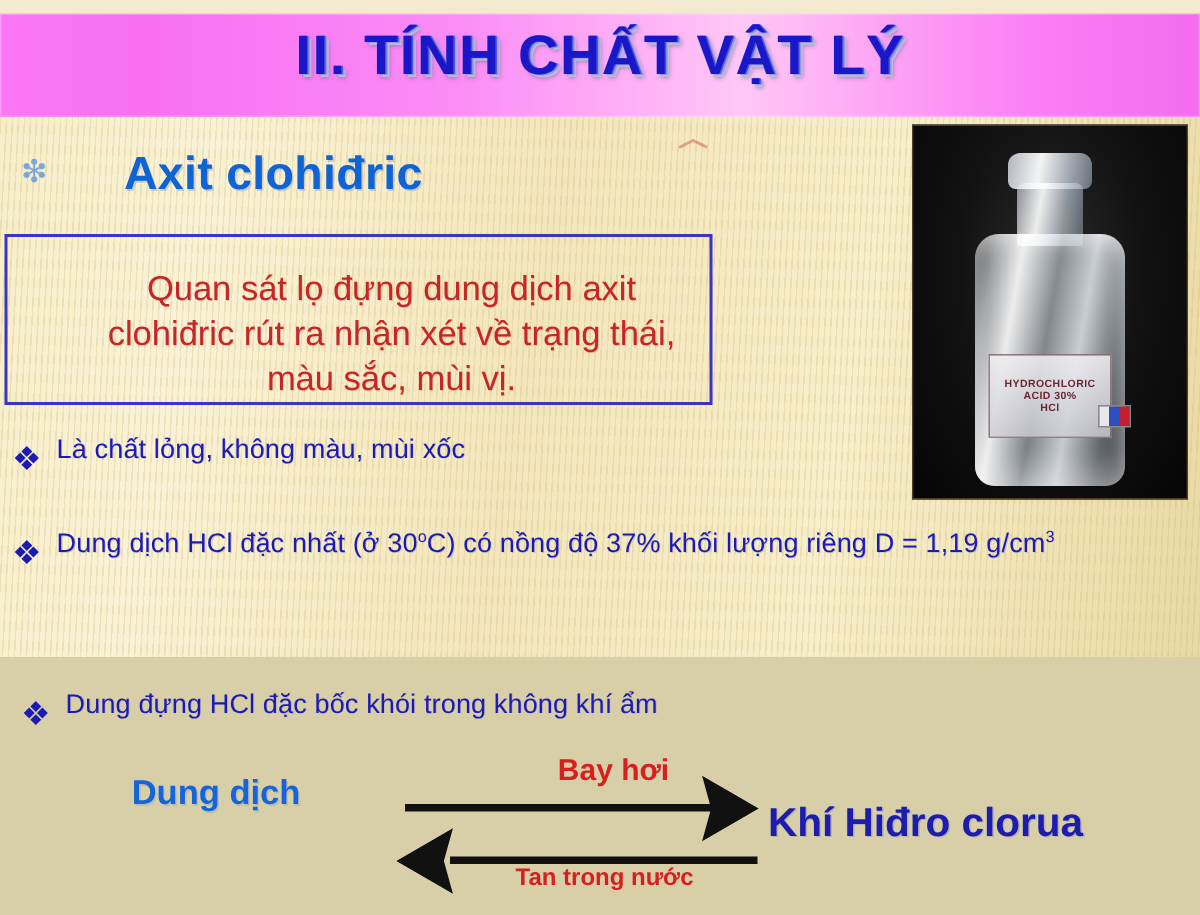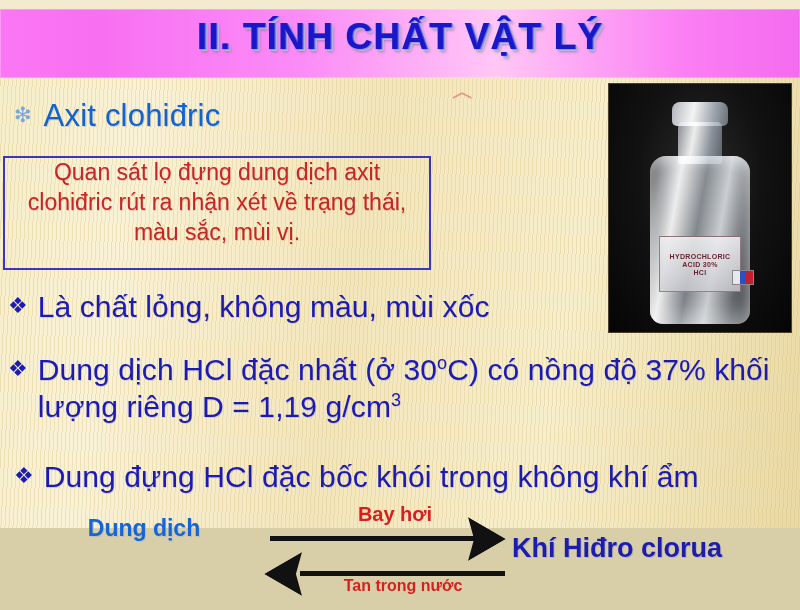--- a/index.html
+++ b/index.html
@@ -2,21 +2,21 @@
 <html><head>
 <meta charset="utf-8">
 <style>
   html,body{margin:0;padding:0;}
   body{
     width:800px;height:610px;overflow:hidden;
     font-family:"Liberation Sans", sans-serif;
     background:#d8cfa8;
   }
   #slide{
-    position:relative;width:800px;height:528px;
+    position:relative;width:800px;height:438px;
     background:
       repeating-linear-gradient(93deg,
         rgba(212,186,120,0.30) 0px,
         rgba(212,186,120,0.30) 1px,
         rgba(255,248,218,0.0) 1px,
         rgba(255,248,218,0.0) 4px),
       linear-gradient(100deg,#f6edc8 0%,#faf2d6 18%,#f3e6bc 45%,#f7eecb 70%,#e9d9a4 100%);
   }
   
   #header-band{
@@ -45,30 +45,31 @@
   
   #sub-heading{
     position:absolute;left:14px;top:98px;
     display:flex;align-items:center;gap:12px;
   }
   .snowflake{
     font-size:21px;color:#7aa8dd;line-height:1;
     transform:translateY(-2px);
   }
   #sub-heading-text{
-    font-size:31px;font-weight:normal;color:#0f63d2;
+    font-size:31px;font-weight:bold;color:#0f63d2;
     letter-spacing:0.2px;
     text-shadow:1px 1px 0 rgba(120,140,190,0.35);
+    margin-left:39px;
   }
   
   #question-box{
     position:absolute;left:3px;top:156px;width:424px;height:110px;
     border:2px solid #3b35c4;
     background:transparent;
-    display:flex;align-items:flex-start;justify-content:center;
+    display:flex;align-items:flex-end;justify-content:center;padding-left:44px;
   }
   #question-text{
     color:#c62626;
     font-size:23px;line-height:1.30;
     text-align:center;
     padding:0 6px;
     text-shadow:0.5px 0.5px 0 rgba(190,90,80,0.25);
   }
   
   #caret-mark{
@@ -134,21 +135,21 @@
     position:absolute;right:-14px;bottom:6px;width:20px;height:13px;
     background:linear-gradient(90deg,#e8e8ec 0%,#e8e8ec 33%,#2e4fc0 33%,#2e4fc0 66%,#c02030 66%,#c02030 100%);
     border:1px solid #888;
   }
   
   .bullet-row{position:absolute;display:flex;align-items:flex-start;gap:10px;}
   .diamond{
     color:#1b1bb4;font-size:22px;line-height:1;margin-top:6px;
   }
   .bullet-text{
-    color:#1b1bb4;font-size:30px;line-height:1.22;
+    color:#1b1bb4;font-size:18px;line-height:1.22;
     letter-spacing:0.1px;
     text-shadow:0.6px 0.6px 0 rgba(110,110,170,0.25);
   }
   #bullet-1{left:8px;top:289px;}
   #bullet-2{left:8px;top:352px;}
   #bullet-2 .bullet-text{width:790px;}
   #bullet-3{left:14px;top:459px;}
   sup{font-size:0.60em;vertical-align:super;line-height:0;}
   
   #reaction{
@@ -178,21 +179,21 @@
     clip-path:polygon(0 0, 100% 50%, 0 100%, 16% 50%);
   }
   #arrow-back-head{
     left:2px;top:47px;
     border-top:22px solid transparent;
     border-bottom:22px solid transparent;
     border-right:38px solid #111;
     clip-path:polygon(100% 0, 0 50%, 100% 100%, 84% 50%);
   }
   #label-top{
-    position:absolute;left:48px;top:-2px;width:170px;text-align:center;
+    position:absolute;left:62px;top:-2px;width:170px;text-align:center;
     color:#d81f1f;font-size:20px;font-weight:bold;
   }
   #label-bottom{
     position:absolute;left:36px;top:72px;width:210px;text-align:center;
     color:#d81f1f;font-size:16px;font-weight:bold;
   }
 </style>
 </head>
 <body>
 

